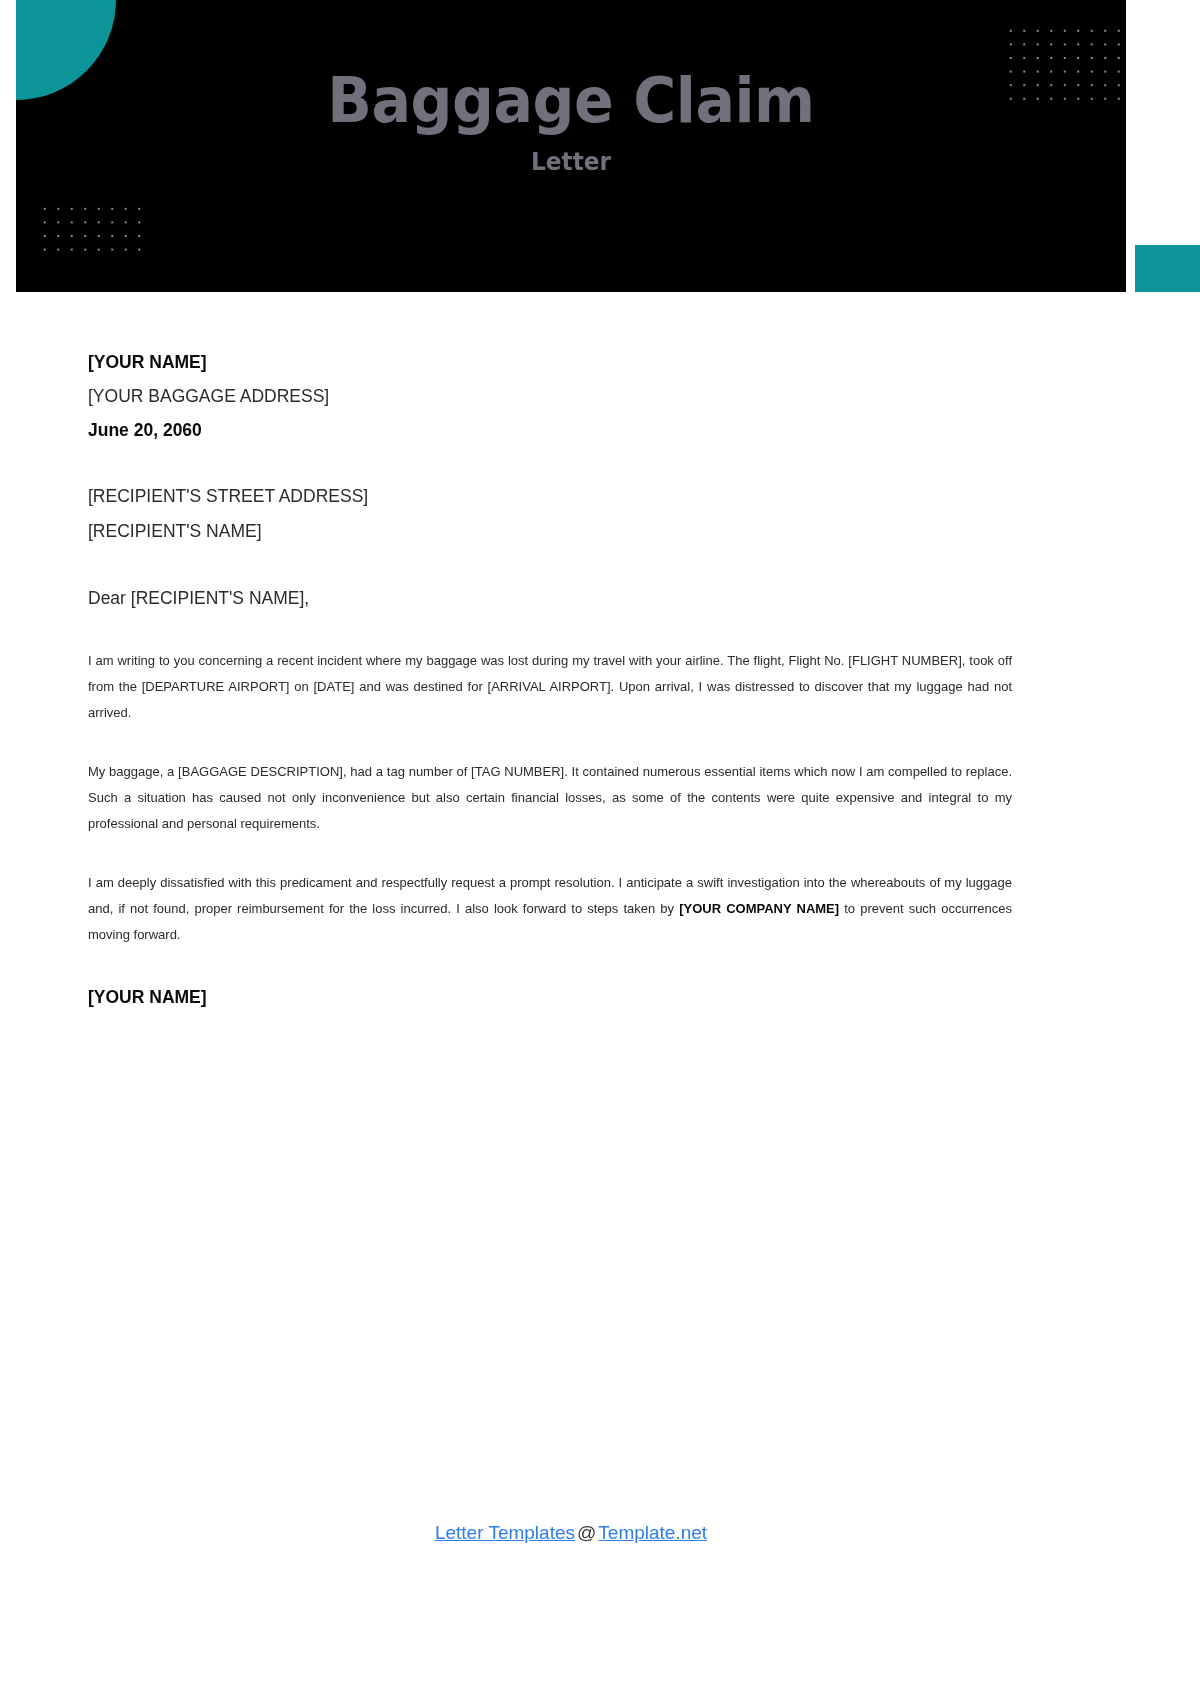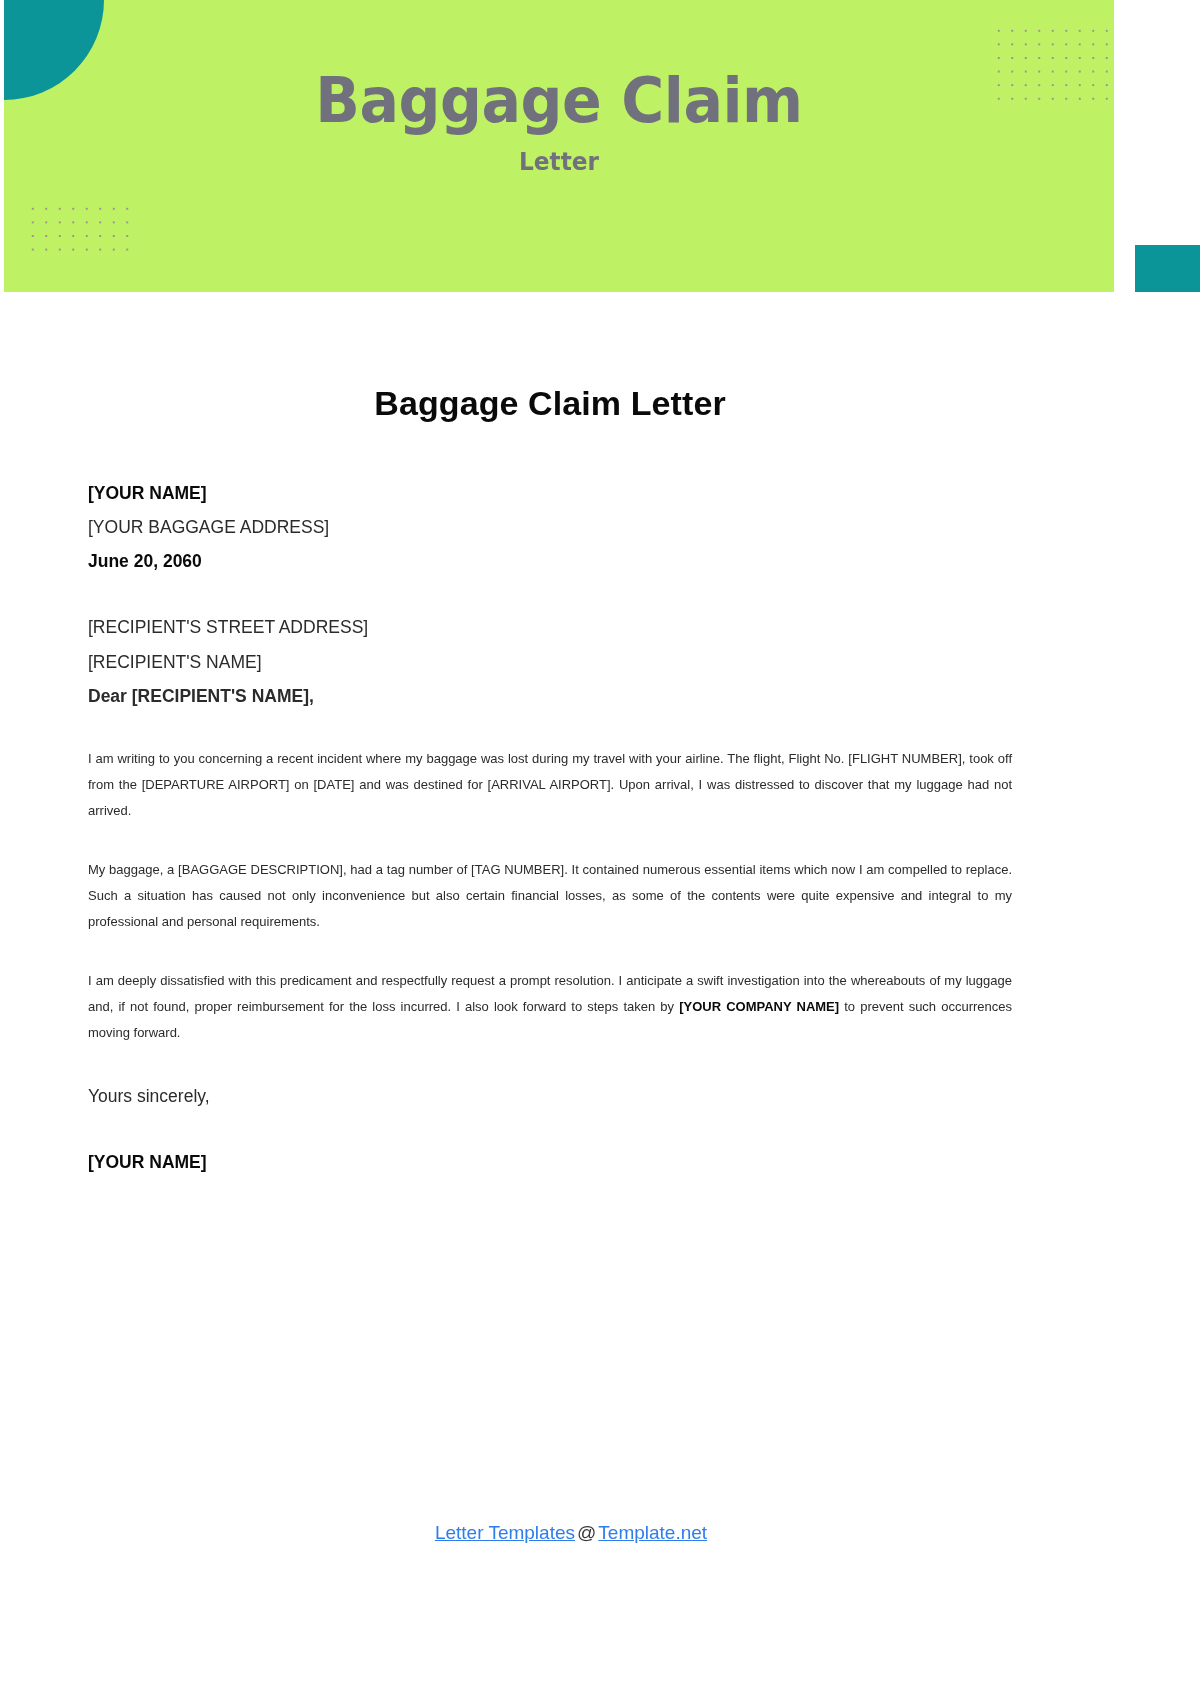--- a/index.html
+++ b/index.html
@@ -11,25 +11,25 @@
     height: 1700px;
     background: #ffffff;
     font-family: "Liberation Sans", sans-serif;
     position: relative;
     overflow: hidden;
   }
 
   
   .header-band {
     position: absolute;
-    left: 4px;
+    left: 16px;
     top: 0;
     width: 1110px;
     height: 292px;
-    background: #bef264;
+    background: #000000;
     overflow: hidden;
   }
   .header-corner-circle {
     position: absolute;
     left: -100px;
     top: -100px;
     width: 200px;
     height: 200px;
     border-radius: 50%;
     background: #0C9599;
@@ -121,21 +121,21 @@
     color: #0A0A0A;
   }
   .date-block {
     font-weight: bold;
     color: #0A0A0A;
   }
   .recipient-block {
     margin-top: 32px;
   }
   .salutation {
-    font-weight: bold;
+    margin-top: 33px;
   }
   .para {
     margin-top: 33px;
     text-align: justify;
     line-height: 2.0;
     color: #2B2B2B;
     font-size: 13px;
   }
   .closing {
     margin-top: 33px;
@@ -180,21 +180,20 @@
   <div class="dot-grid dot-grid-bottom-left"></div>
   <div class="header-titles">
     <div class="header-title">Baggage Claim</div>
     <div class="header-subtitle">Letter</div>
   </div>
 </div>
 <div class="header-teal-rect"></div>
 
 <div class="letter">
 
-  <div class="doc-title">Baggage Claim Letter</div>
 
   <div class="block addr-block">
     <div class="line bold">[YOUR NAME]</div>
     <div class="line">[YOUR BAGGAGE ADDRESS]</div>
   </div>
 
   <div class="block date-block">June 20, 2060</div>
 
   <div class="block recipient-block">
     <div class="line">[RECIPIENT'S STREET ADDRESS]</div>
@@ -202,21 +201,20 @@
   </div>
 
   <div class="block salutation">Dear [RECIPIENT'S NAME],</div>
 
   <div class="para">I am writing to you concerning a recent incident where my baggage was lost during my travel with your airline. The flight, Flight No. [FLIGHT NUMBER], took off from the [DEPARTURE AIRPORT] on [DATE] and was destined for [ARRIVAL AIRPORT]. Upon arrival, I was distressed to discover that my luggage had not arrived.</div>
 
   <div class="para">My baggage, a [BAGGAGE DESCRIPTION], had a tag number of [TAG NUMBER]. It contained numerous essential items which now I am compelled to replace. Such a situation has caused not only inconvenience but also certain financial losses, as some of the contents were quite expensive and integral to my professional and personal requirements.</div>
 
   <div class="para"><span>I am deeply dissatisfied with this predicament and respectfully request a prompt resolution. I anticipate a swift investigation into the whereabouts of my luggage and, if not found, proper reimbursement for the loss incurred. I also look forward to steps taken by </span><span class="bold">[YOUR COMPANY NAME]</span><span> to prevent such occurrences moving forward.</span></div>
 
-  <div class="closing">Yours sincerely,</div>
 
   <div class="signature">[YOUR NAME]</div>
 
 </div>
 
 <div class="footer">
   <a href="#">Letter Templates</a><span class="at">@</span><a href="#">Template.net</a>
 </div>
 
 </body></html>

